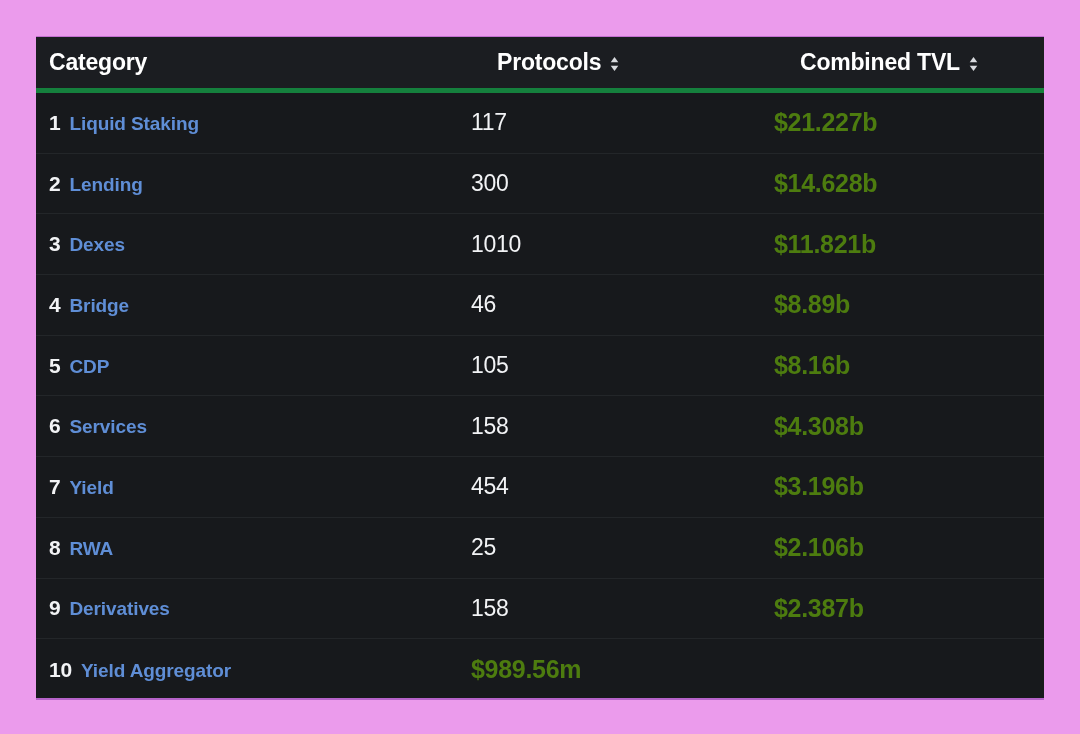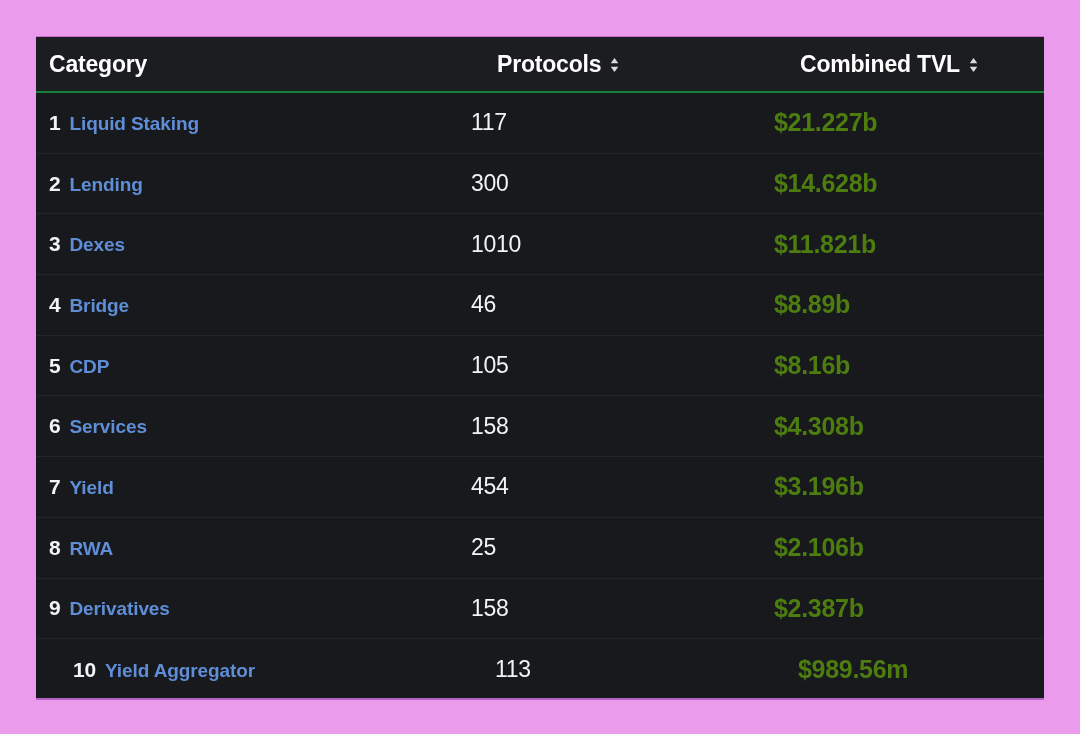--- a/index.html
+++ b/index.html
@@ -36,21 +36,21 @@
     border-top: 1px solid #c36fd0;
     border-bottom: 2px solid #b663c9;
   }
 
   
   .thead {
     display: flex;
     align-items: center;
     height: 56px;
     background: #1b1d21;
-    border-bottom: 2px solid #15803d;
+    border-bottom: 5px solid #15803d;
     box-sizing: border-box;
   }
 
   .th {
     color: #ffffff;
     font-size: 23px;
     font-weight: 700;
     letter-spacing: -0.2px;
     display: flex;
     align-items: center;
@@ -79,21 +79,21 @@
   .tbody { display: block; }
 
   .trow {
     display: flex;
     align-items: center;
     height: 60.7px;
     border-bottom: 1px solid #232629;
     box-sizing: border-box;
     background: #17191c;
   }
-  .trow:last-child { border-bottom: none; margin-left: 24px; }
+  .trow:last-child { border-bottom: none; }
 
   .cell-category {
     width: 435px;
     padding-left: 13px;
     box-sizing: border-box;
     display: flex;
     align-items: baseline;
     gap: 9px;
     white-space: nowrap;
     overflow: hidden;
@@ -247,19 +247,18 @@
         </div>
         <div class="cell-protocols">158</div>
         <div class="cell-tvl">$2.387b</div>
       </div>
 
       <div class="trow">
         <div class="cell-category">
           <span class="rank">10</span>
           <a class="cat-link">Yield Aggregator</a>
         </div>
-        <div class="cell-protocols">113</div>
         <div class="cell-tvl">$989.56m</div>
       </div>
 
     </div>
   </div>
 </div>
 
 </body></html>

